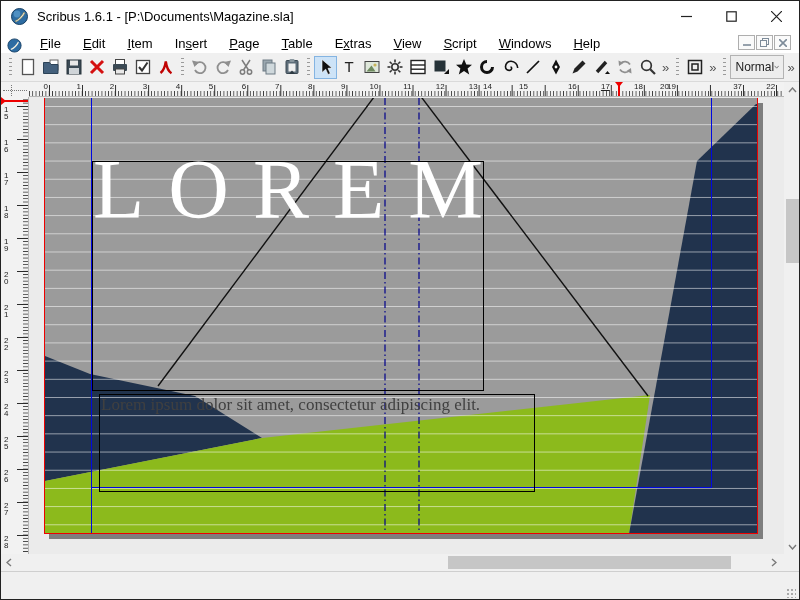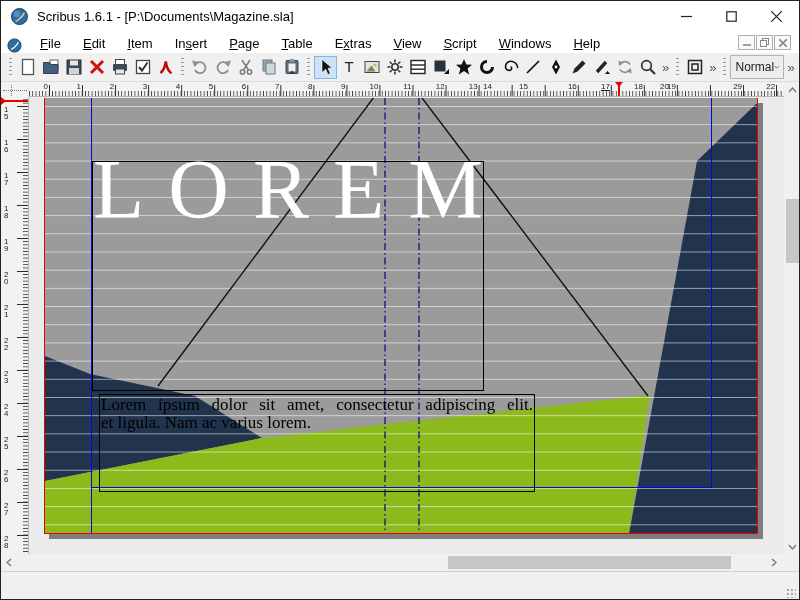--- a/index.html
+++ b/index.html
@@ -65,21 +65,21 @@
   .page svg.lines { position:absolute; left:0; top:0; z-index:3; }
   .mg { position:absolute; z-index:3; background:#0008e0; }
   .mg-left  { left:46px; top:0; width:1px; height:436px; }
   .mg-right { left:666px; top:0; width:1px; height:390px; }
   .mg-bottom{ left:46px; top:389px; width:621px; height:1px; }
   .frame { position:absolute; border:1px solid #000; z-index:4; }
   .frame-headline { left:47px; top:63px; width:392px; height:230px; }
   .frame-body { left:54px; top:296px; width:436px; height:98px; }
   .headline { position:absolute; left:48px; top:45px; z-index:5; color:#fff;
     font-family:"Liberation Serif", serif; font-size:84px; line-height:94px; letter-spacing:24px; white-space:nowrap; }
-  .bodytext { position:absolute; left:56px; top:298px; width:432px; z-index:5; color:#000000;
+  .bodytext { position:absolute; left:56px; top:298px; width:432px; z-index:5; color:#404040;
     font-family:"Liberation Serif", serif; font-size:17px; line-height:18.3px; }
   .body-line { text-align:justify; text-align-last:justify; }
   .body-line:last-child { text-align-last:left; }
 
   
   .v-scroll-up { position:absolute; left:783px; top:81px; width:17px; height:15px; background:#f0f0f0; display:flex; align-items:center; justify-content:center; }
   .v-scrollbar { position:absolute; left:783px; top:96px; width:17px; height:457px; background:#f0f0f0; }
   .v-thumb { position:absolute; left:2px; top:102px; width:13px; height:64px; background:#c6c6c6; }
   .v-scroll-down { position:absolute; left:0; bottom:0; width:17px; height:15px; display:flex; align-items:center; justify-content:center; }
   .h-scrollbar-row { position:absolute; left:0; top:553px; width:800px; height:17px; background:#f0f0f0; }
@@ -375,21 +375,21 @@
       <div class="h-num" style="left: 382.55px;">11</div>
       <div class="h-num" style="left: 415.6px;">12</div>
       <div class="h-num" style="left: 448.65px;">13</div>
       <div class="h-num" style="left: 463px;">14</div>
       <div class="h-num" style="left: 499px;">15</div>
       <div class="h-num" style="left: 547.8px;">16</div>
       <div class="h-num" style="left: 580.85px; text-decoration: underline;">17</div>
       <div class="h-num" style="left: 613.9px;">18</div>
       <div class="h-num" style="left: 646.95px;">19</div>
       <div class="h-num" style="left: 640px; text-align: right;">20</div>
-      <div class="h-num" style="left: 713.05px;">29</div>
+      <div class="h-num" style="left: 713.05px;">37</div>
       <div class="h-num" style="left: 746.1px;">22</div>
     </div>
   <div class="v-ruler" id="v-ruler">
     <div class="v-marker"></div>
   <div class="v-num" style="top: 9px;">1
 5</div>
       <div class="v-num" style="top: 42px;">1
 6</div>
       <div class="v-num" style="top: 75px;">1
 7</div>
@@ -434,21 +434,20 @@
       <div class="mg mg-left"></div>
       <div class="mg mg-right"></div>
       <div class="mg mg-bottom"></div>
       <div class="frame frame-headline"></div>
       <div class="frame frame-body"></div>
       <div class="headline">
         <div>LOREM</div>
       </div>
       <div class="bodytext">
         <div class="body-line">Lorem ipsum dolor sit amet, consectetur adipiscing elit.</div>
-        <div class="body-line">et ligula. Nam ac varius lorem.</div>
       </div>
     </div>
   </div>
 
   <div class="v-scroll-up">
     <svg width="9" height="6" viewBox="0 0 9 6">
         <polyline points="1,5 4.5,1 8,5" fill="none" stroke="#7a7a7a" stroke-width="1.4"></polyline>
       </svg>
   </div>
   <div class="v-scrollbar">

